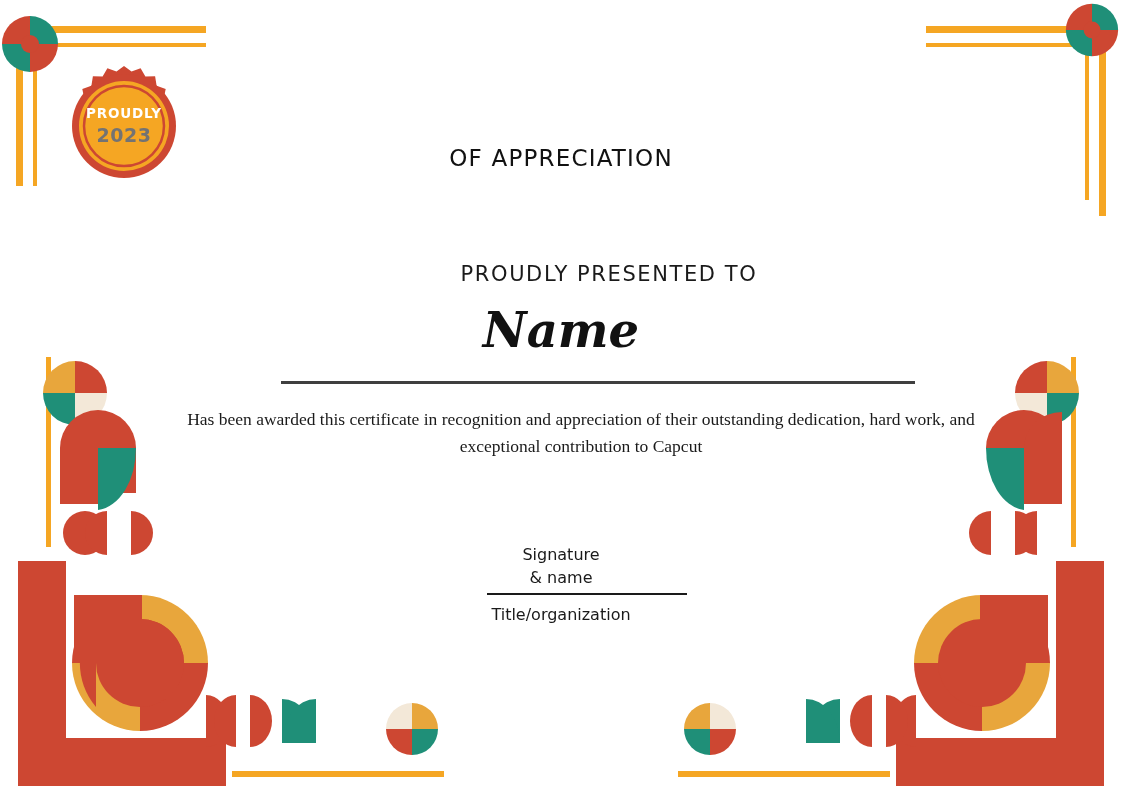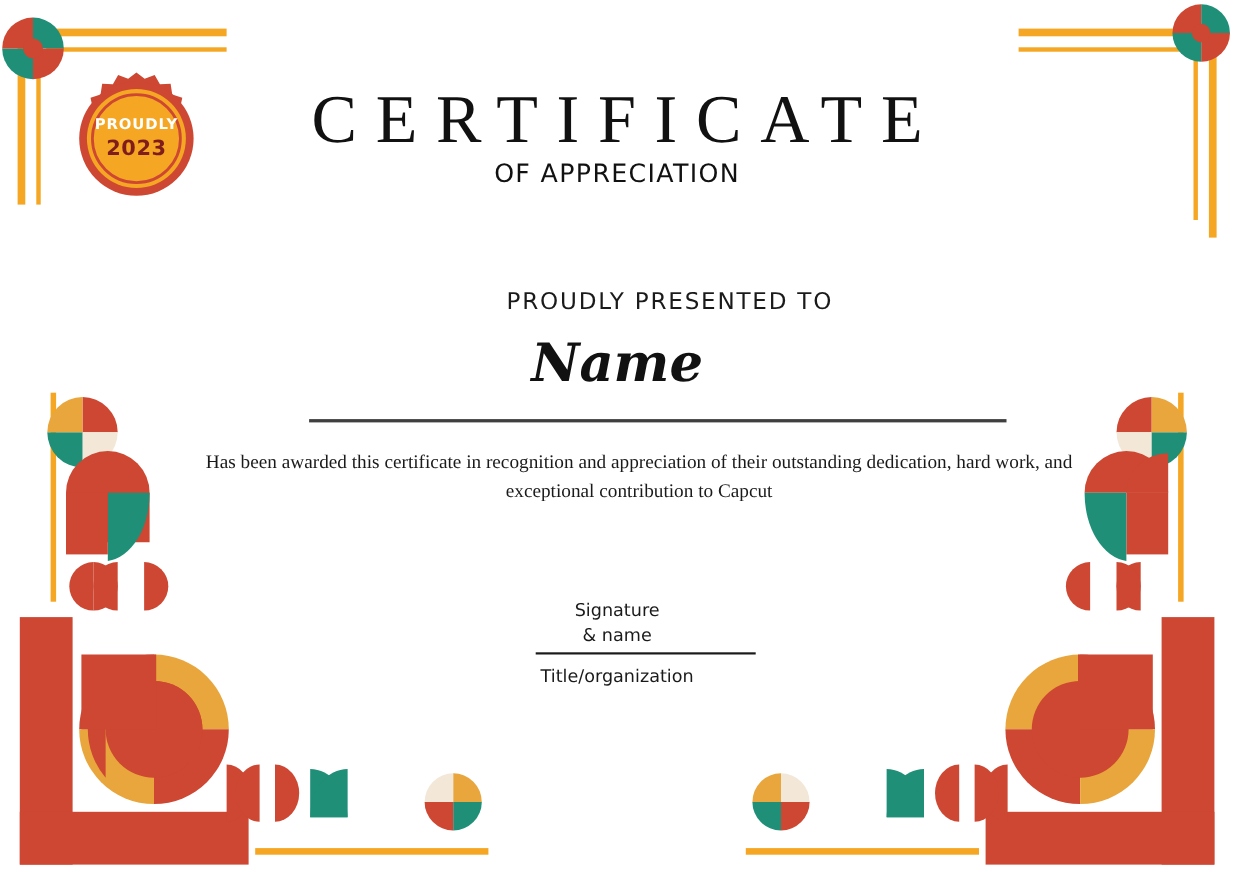--- a/index.html
+++ b/index.html
@@ -83,21 +83,21 @@
     letter-spacing: 0.8px;
     color: #ffffff;
     line-height: 1;
     margin-bottom: 6px;
   }
   .seal-year {
     font-family: "DejaVu Sans", sans-serif;
     font-weight: bold;
     font-size: 19px;
     letter-spacing: 0.5px;
-    color: #7f1d1d;
+    color: #737373;
     line-height: 1;
   }
 
   
   .title {
     position: absolute;
     left: 0;
     top: 78px;
     width: 1122px;
     text-align: center;
@@ -241,21 +241,20 @@
   <div class="deco tr-pinwheel">
     <svg width="56" height="56" viewBox="0 0 60 60">
       <path d="M30 30 L30 2 A28 28 0 0 1 58 30 Z" fill="#1F8F78"></path>
       <path d="M30 30 L58 30 A28 28 0 0 1 30 58 Z" fill="#CD4732"></path>
       <path d="M30 30 L30 58 A28 28 0 0 1 2 30 Z" fill="#1F8F78"></path>
       <path d="M30 30 L2 30 A28 28 0 0 1 30 2 Z" fill="#CD4732"></path>
       <circle cx="30" cy="30" r="9" fill="#CD4732"></circle>
     </svg>
   </div>
 
-  <div class="title">CERTIFICATE</div>
   <div class="subtitle">OF APPRECIATION</div>
   <div class="presented">PROUDLY PRESENTED TO</div>
   <div class="recipient">Name</div>
   <div class="name-rule"></div>
   <div class="body-text">Has been awarded this certificate in recognition and appreciation of their outstanding dedication, hard work, and exceptional contribution to Capcut</div>
 
   <div class="sig-line1">
     <div>Signature</div>
     <div>&amp; name</div>
   </div>

